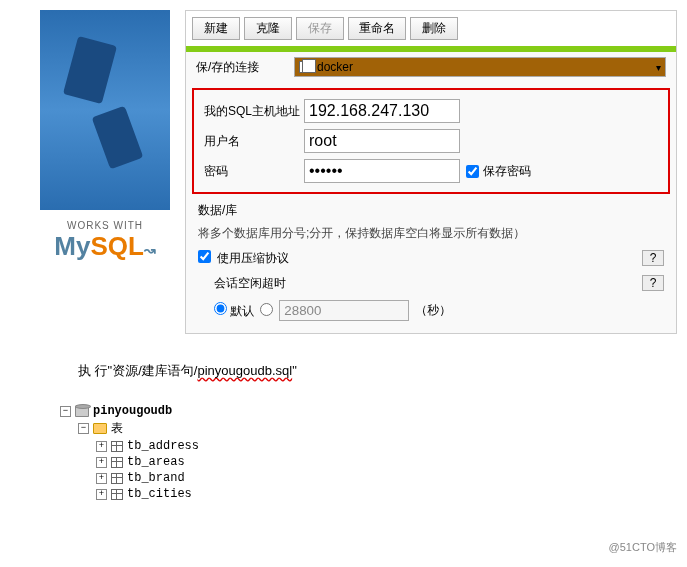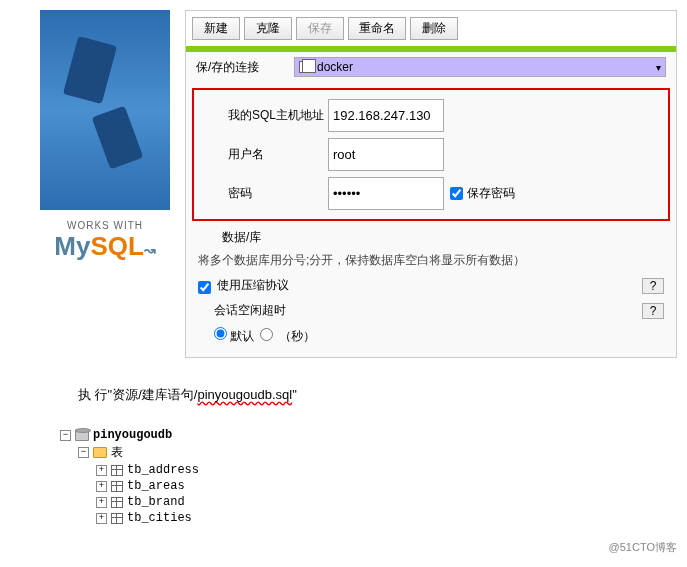--- a/index.html
+++ b/index.html
@@ -15,35 +15,35 @@
 .mysql-logo { font-size: 26px; font-weight: bold; }
 .mysql-logo .my { color: #5382a1; }
 .mysql-logo .sql { color: #e97b00; }
 .dolphin { color: #5382a1; font-size: 14px; }
 .config-panel { flex: 1; border: 1px solid #ccc; background: #f9f9f9; padding-bottom: 8px; margin-left: 15px; }
 .toolbar { display: flex; gap: 4px; padding: 6px; background: #fff; border-bottom: 6px solid #84cc16; }
 .tbtn { border: 1px solid #aaa; background: linear-gradient(#fdfdfd,#e8e8e8); padding: 2px 10px; font-size: 12px; cursor: pointer; min-width: 48px; }
 .tbtn.disabled { color: #999; }
 .row { display: flex; align-items: center; padding: 5px 10px; gap: 8px; }
 .row-label { width: 90px; }
-.conn-select { flex: 1; border: 1px solid #aaa; padding: 2px 4px; display: flex; align-items: center; justify-content: space-between; background: #c4b5fd; }
+.conn-select { flex: 1; border: 1px solid #aaa; padding: 2px 4px; display: flex; align-items: center; justify-content: space-between; background: #a16207; }
 .conn-inner { display: flex; align-items: center; gap: 6px; }
 .cube { width: 12px; height: 12px; border: 1px solid #666; background: #fff; position: relative; }
 .cube::after { content:""; position:absolute; width:12px; height:12px; border:1px solid #666; left:2px; top:-3px; background:#fff; }
 .dropdown-arrow { font-size: 10px; }
 .tabs { display: flex; border-bottom: 1px solid #999; margin: 4px 6px 0 6px; }
 .tab { border: 1px solid #999; border-bottom: none; padding: 3px 10px; background: #eee; margin-right: 2px; cursor: pointer; position: relative; top: 1px; }
 .tab.active { background: #fff; }
 .red-box { border: 2px solid #d00; margin: 6px; padding: 6px 4px; }
 .form-row { display: flex; align-items: center; padding: 3px 6px; }
-.form-label { width: 100px; margin-left: 24px; }
-.form-input { border: 1px solid #aaa; padding: 8px 4px; width: 116px; font-family: inherit; font-size: 13px; }
+.form-label { width: 100px; }
+.form-input { border: 1px solid #aaa; padding: 2px 4px; width: 156px; font-family: inherit; font-size: 16px; }
 .chk-row { display: flex; align-items: center; gap: 4px; margin-left: 6px; }
 .note { padding: 4px 12px; color: #444; }
-.chk-line { display: flex; align-items: flex-end; gap: 6px; padding: 4px 12px; }
+.chk-line { display: flex; align-items: flex-start; gap: 6px; padding: 4px 12px; }
 .help-btn { border: 1px solid #aaa; background: #eee; width: 22px; text-align: center; cursor: pointer; }
 .radio-row { display: flex; align-items: center; gap: 6px; padding: 4px 12px 4px 28px; }
 .timeout-input { border: 1px solid #aaa; padding: 2px 4px; width: 130px; color: #888; }
 .doc-section { padding: 20px 50px 10px 50px; }
 .doc-p { margin: 8px 0; font-size: 13px; }
 .indent { margin-left: 28px; }
 .underdot { text-decoration: underline wavy #d00; text-underline-offset: 2px; }
 .tree { padding: 5px 50px 20px 60px; font-family: "Courier New", monospace; font-size: 12px; }
 .tree-node { display: flex; align-items: center; gap: 4px; padding: 1px 0; }
 .exp { width: 11px; height: 11px; border: 1px solid #888; display: inline-flex; align-items: center; justify-content: center; font-size: 9px; line-height: 1; background: #fff; cursor: pointer; }
@@ -126,20 +126,21 @@
 
     <div class="chk-line" style="padding-left:28px;">
       <span>会话空闲超时</span>
       <span style="flex:1"></span>
       <span class="help-btn">?</span>
     </div>
 
     <div class="radio-row">
       <label><input type="radio" name="to" checked="" style=""> <span>默认</span></label>
       <label><input type="radio" name="to" style=""></label>
+      <input class="timeout-input" disabled="" value="28800" style="">
       <span>（秒）</span>
     </div>
   </div>
 </div>
 
 <div class="doc-section">
   <p class="doc-p indent">
     <span>执 行"资源/建库语句/</span><span class="underdot">pinyougoudb.sql</span><span>"</span>
   </p>
 </div>

